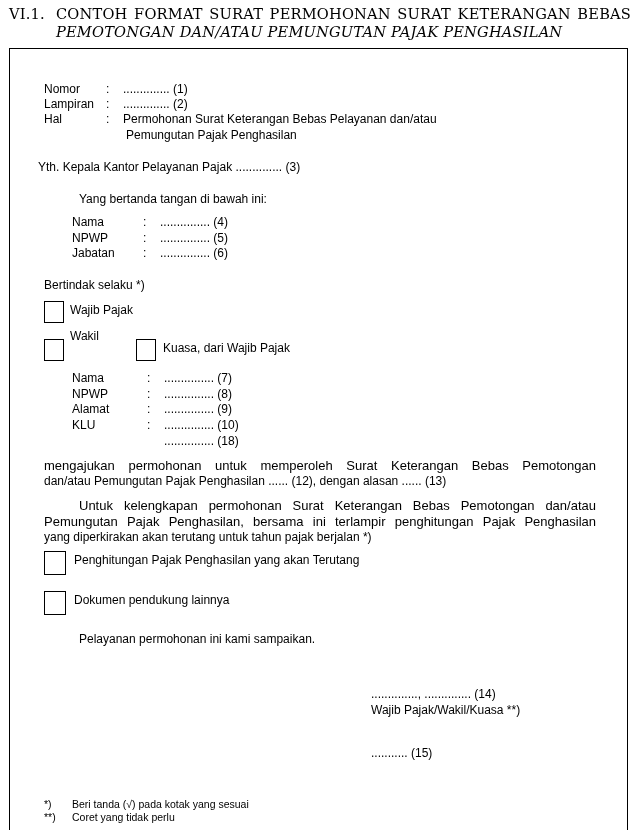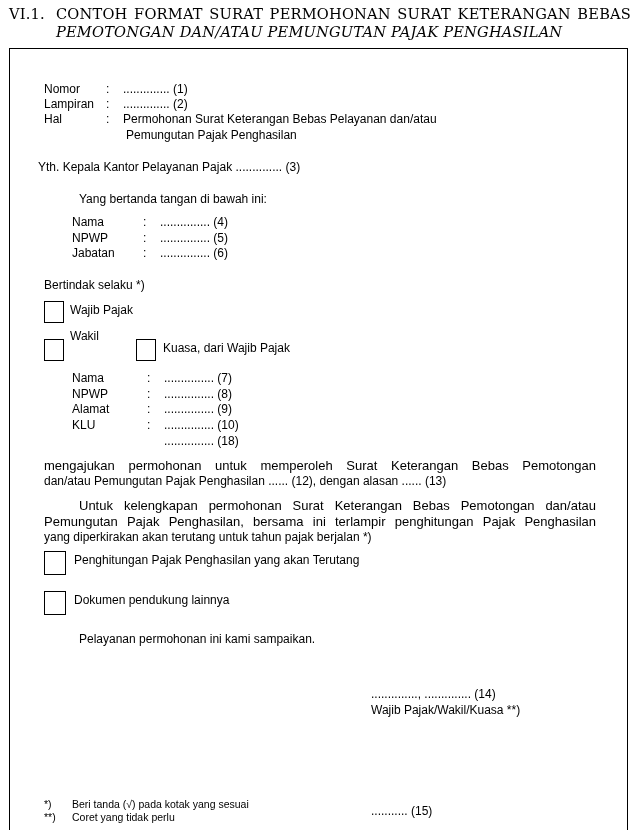--- a/index.html
+++ b/index.html
@@ -107,18 +107,18 @@
 <div class="cb" style="left:44px;top:551px;width:22px;height:24px"></div>
 <span class="t" style="left:74px;top:553px">Penghitungan Pajak Penghasilan yang akan Terutang</span>
 
 <div class="cb" style="left:44px;top:591px;width:22px;height:24px"></div>
 <span class="t" style="left:74px;top:593px">Dokumen pendukung lainnya</span>
 
 <span class="t" style="left:79px;top:632px">Pelayanan permohonan ini kami sampaikan.</span>
 
 <span class="t" style="left:371px;top:687px">.............., .............. (14)</span>
 <span class="t" style="left:371px;top:703px">Wajib Pajak/Wakil/Kuasa **)</span>
-<span class="t" style="left:371px;top:804px">........... (15)</span>
+<span class="t" style="left:371px;top:746px">........... (15)</span>
 
 <span class="t small" style="left:44px;top:798px">*)</span>
 <span class="t small" style="left:72px;top:798px">Beri tanda (√) pada kotak yang sesuai</span>
 <span class="t small" style="left:44px;top:811px">**)</span>
 <span class="t small" style="left:72px;top:811px">Coret yang tidak perlu</span>
 
 </body></html>

